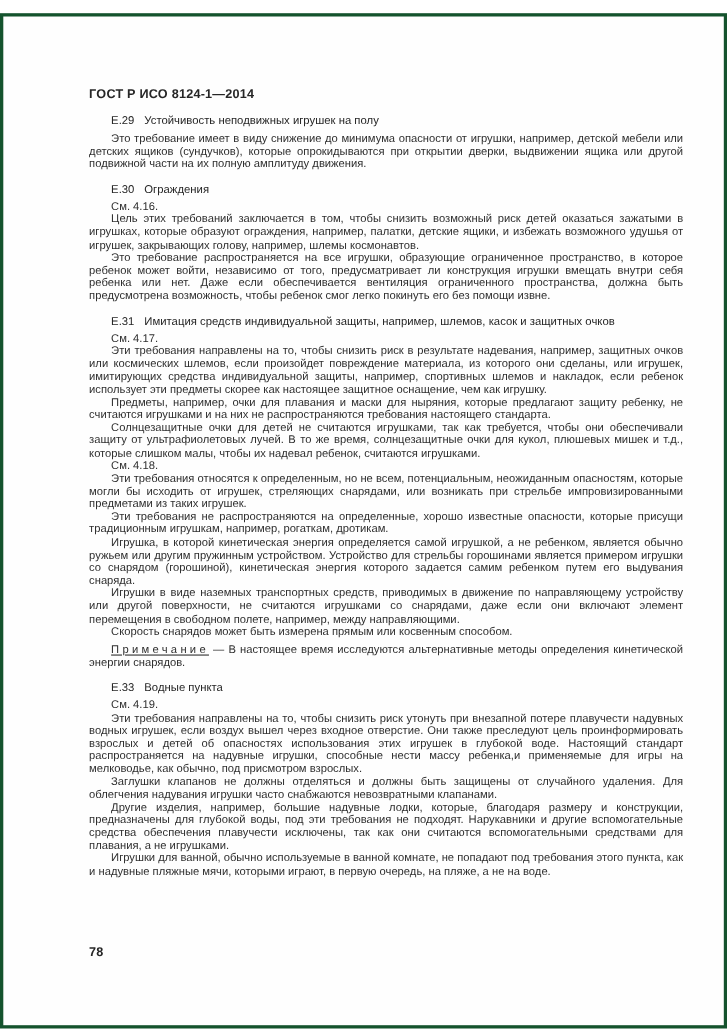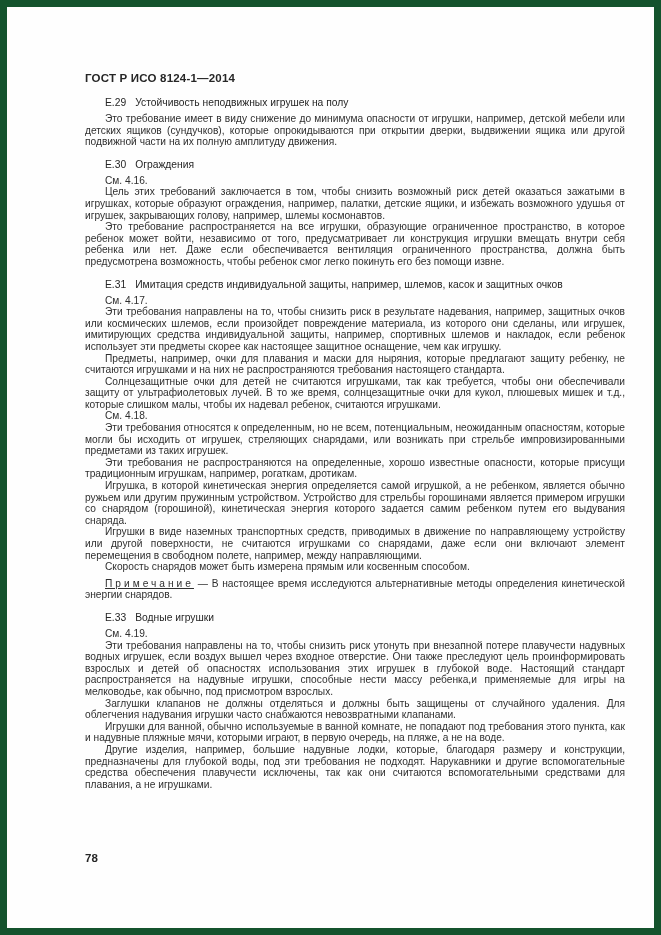--- a/index.html
+++ b/index.html
@@ -11,23 +11,24 @@
     width: 661px;
     height: 935px;
     position: relative;
     font-family: "Liberation Sans", "DejaVu Sans", sans-serif;
     color: #2f2f2f;
     overflow: hidden;
   }
   .scan-page {
     position: absolute;
     inset: 0;
-    border: 7px solid #14532d;
+    border: 3px solid #14532d;
     background: #fefefe;
     box-sizing: border-box;
+    margin-top: 12px;
   }
   .content {
     position: absolute;
     top: 65px;
     left: 78px;
     width: 540px;
   }
   .doc-header {
     font-size: 11.5px;
     font-weight: bold;
@@ -115,26 +116,26 @@
             <p class="para">Игрушки в виде наземных транспортных средств, приводимых в движение по направляющему устройству или другой поверхности, не считаются игрушками со снарядами, даже если они включают элемент перемещения в свободном полете, например, между направляющими.</p>
             <p class="para">Скорость снарядов может быть измерена прямым или косвенным способом.</p>
             <p class="note">
     <span class="note-label">Примечание</span>
     <span>— В настоящее время исследуются альтернативные методы определения кинетической энергии снарядов.</span>
   </p>
           </div>
   </div>
         <div class="section">
     <div class="section-heading">
-      <span class="num">Е.33</span><span class="title">Водные игрушки</span>
+      <span class="num">Е.33</span><span class="title">Водные пункта</span>
     </div>
     <div>
             <p class="para">См. 4.19.</p>
             <p class="para">Эти требования направлены на то, чтобы снизить риск утонуть при внезапной потере плавучести надувных водных игрушек, если воздух вышел через входное отверстие. Они также преследуют цель проинформировать взрослых и детей об опасностях использования этих игрушек в глубокой воде. Настоящий стандарт распространяется на надувные игрушки, способные нести массу ребенка,и применяемые для игры на мелководье, как обычно, под присмотром взрослых.</p>
             <p class="para">Заглушки клапанов не должны отделяться и должны быть защищены от случайного удаления. Для облегчения надувания игрушки часто снабжаются невозвратными клапанами.</p>
+            <p class="para">Другие изделия, например, большие надувные лодки, которые, благодаря размеру и конструкции, предназначены для глубокой воды, под эти требования не подходят. Нарукавники и другие вспомогательные средства обеспечения плавучести исключены, так как они считаются вспомогательными средствами для плавания, а не игрушками.</p>
             <p class="para">Игрушки для ванной, обычно используемые в ванной комнате, не попадают под требования этого пункта, как и надувные пляжные мячи, которыми играют, в первую очередь, на пляже, а не на воде.</p>
-            <p class="para">Другие изделия, например, большие надувные лодки, которые, благодаря размеру и конструкции, предназначены для глубокой воды, под эти требования не подходят. Нарукавники и другие вспомогательные средства обеспечения плавучести исключены, так как они считаются вспомогательными средствами для плавания, а не игрушками.</p>
           </div>
   </div>
       </div>
   </div>
   <div class="page-number">78</div>
 </div>
 
 </body></html>

